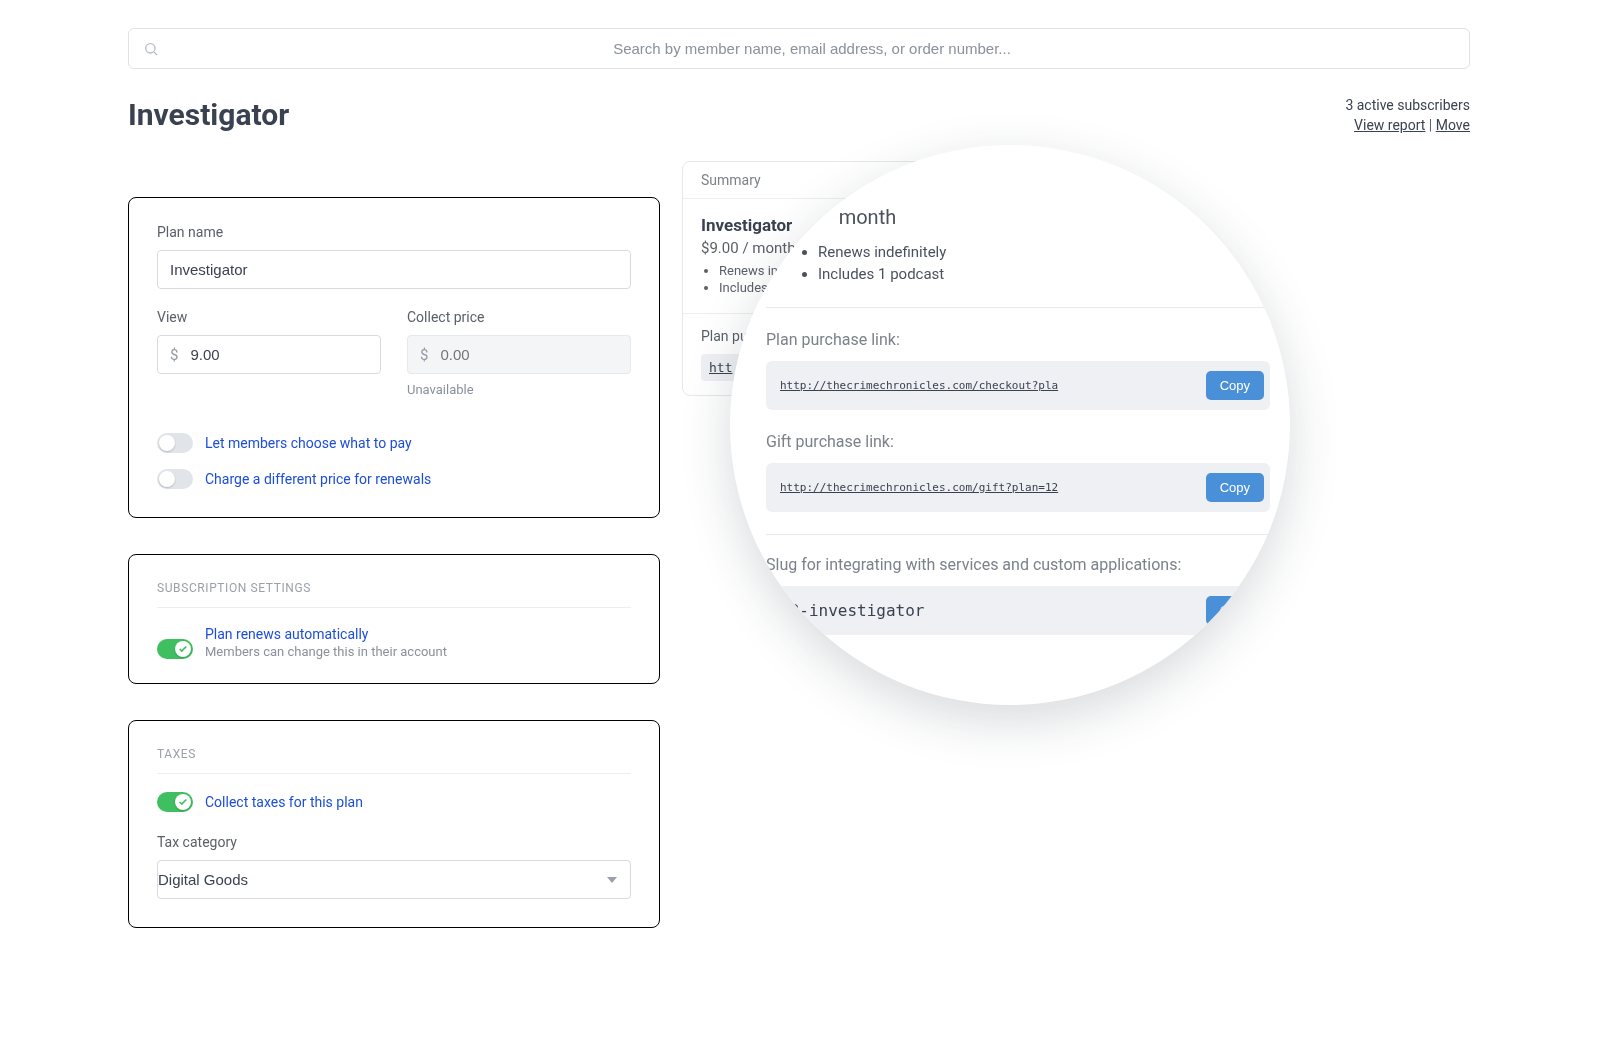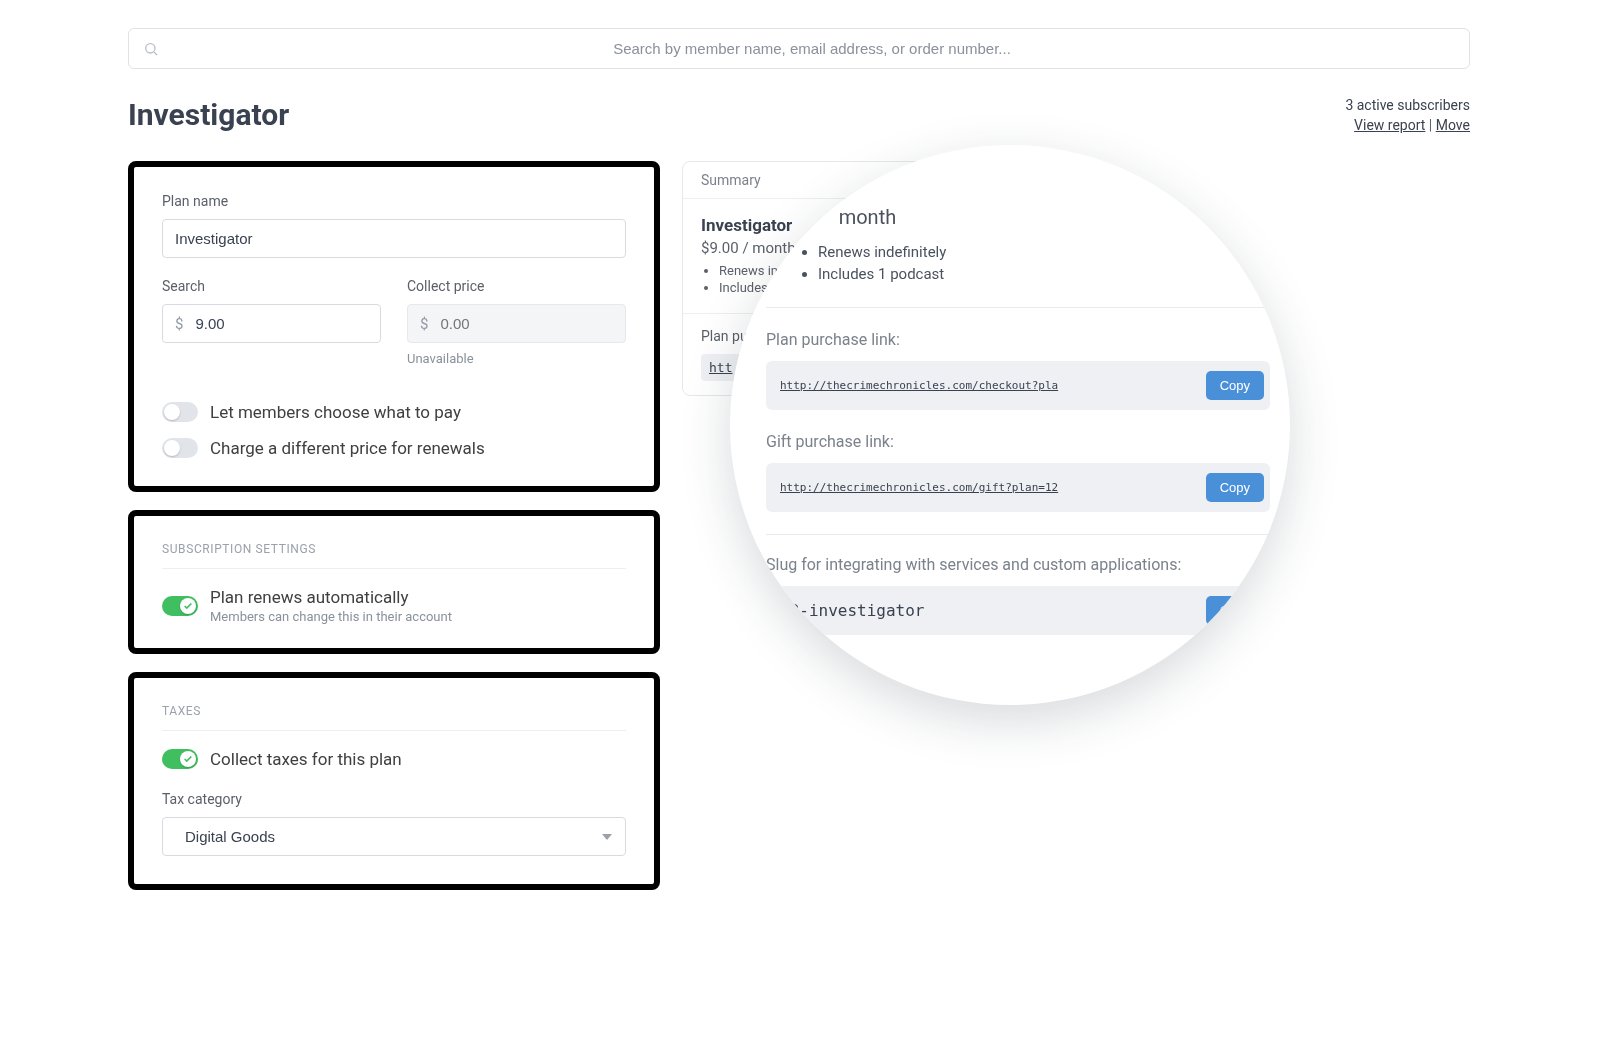--- a/index.html
+++ b/index.html
@@ -39,24 +39,25 @@
 .active-subs { font-weight: 400; color: #3a4251; }
 .header-links { margin-top: 4px; color: #5a5f69; }
 .header-links a { color: #3a4251; text-decoration: underline; cursor: pointer; }
 
 .columns { display: flex; gap: 22px; }
 .left-col { flex: 0 0 532px; }
 .right-col { flex: 0 0 364px; position: relative; }
 
 .card {
   background: #fff;
-  border: 6px solid #000000;
+  border: 1px solid #000000;
   border-radius: 8px;
   padding: 26px 28px 28px;
   margin-bottom: 18px;
+  margin-top: 36px;
 }
 .field-group { margin-bottom: 20px; }
 .field-label { font-size: 14px; color: #5a5f69; margin-bottom: 10px; display:block; }
 .text-input {
   width: 100%;
   border: 1px solid #d7dbe0;
   border-radius: 4px;
   padding: 10px 12px;
   font-size: 15px;
   color: #3a4251;
@@ -75,34 +76,34 @@
   width: 36px; height: 20px; border-radius: 12px; background:#e1e5ea;
   position: relative; cursor: pointer;
 }
 .toggle .knob {
   width:16px; height:16px; border-radius:50%; background:#fff;
   position:absolute; top:2px; left:2px; box-shadow:0 1px 2px rgba(0,0,0,0.2);
 }
 .toggle.on { background:#3fbf60; }
 .toggle.on .knob { left:18px; display:flex; align-items:center; justify-content:center; }
 .toggle.on .knob svg { width:10px; height:10px; }
-.toggle-label { font-size:17px; color:#404040; }
+.toggle-label { font-size:14px; color:#1d4ed8; }
 .toggle-sublabel { font-size:13px; color:#8a919c; margin-top:2px; }
 
 .section-title {
   font-size:12px; font-weight:400; letter-spacing:0.6px; color:#9aa1ab;
   text-transform: uppercase; padding-bottom:12px; border-bottom:1px solid #eceef1;
   margin-bottom:18px;
 }
 .body-text { font-size:14px; color:#5a5f69; line-height:1.5; margin-bottom:14px; }
 
 .select-wrap { position:relative; }
 .select-wrap select {
   width:100%; border:1px solid #d7dbe0; border-radius:4px;
-  padding:10px 22px; font-size:15px; color:#3a4251; appearance:none; background:#fff;
+  padding:10px 0; font-size:15px; color:#3a4251; appearance:none; background:#fff;
 }
 .select-wrap::after {
   content:""; position:absolute; right:14px; top:50%; transform:translateY(-50%);
   border-left:5px solid transparent; border-right:5px solid transparent; border-top:6px solid #9aa1ab;
   pointer-events:none;
 }
 
 
 .summary-card {
   border:1px solid #e5e8ec; border-radius:8px; overflow:hidden;
@@ -173,21 +174,21 @@
   <div class="columns">
     <div class="left-col">
 
       <div class="card">
         <div class="field-group">
           <label class="field-label">Plan name</label>
           <input class="text-input" value="Investigator" style="">
         </div>
         <div class="row-2">
           <div class="field-group">
-            <label class="field-label">Search</label>
+            <label class="field-label">View</label>
             <div class="price-input-wrap">
               <span class="price-prefix">$</span>
               <input value="9.00" style="">
             </div>
           </div>
           <div class="field-group">
             <label class="field-label">Collect price</label>
             <div class="price-input-wrap disabled">
               <span class="price-prefix">$</span>
               <input disabled="" placeholder="0.00" style="">
@@ -204,21 +205,21 @@
         <div class="toggle-row">
           <div class="toggle">
               <div class="knob"></div>
             </div>
           <div class="toggle-label">Charge a different price for renewals</div>
         </div>
       </div>
 
       <div class="card" style="padding-bottom:24px;">
         <div class="section-title">SUBSCRIPTION SETTINGS</div>
-        <div class="toggle-row" style="margin-top:6px; align-items:center;">
+        <div class="toggle-row" style="margin-top:6px; align-items:flex-end;">
           <div class="toggle on">
             <div class="knob">
                 <svg viewBox="0 0 12 12">
                   <path d="M2 6l2.5 2.5L10 3" fill="none" stroke="#3fbf60" stroke-width="2"></path>
                 </svg>
               </div>
           </div>
           <div>
             <div class="toggle-label">Plan renews automatically</div>
             <div class="toggle-sublabel">Members can change this in their account</div>

